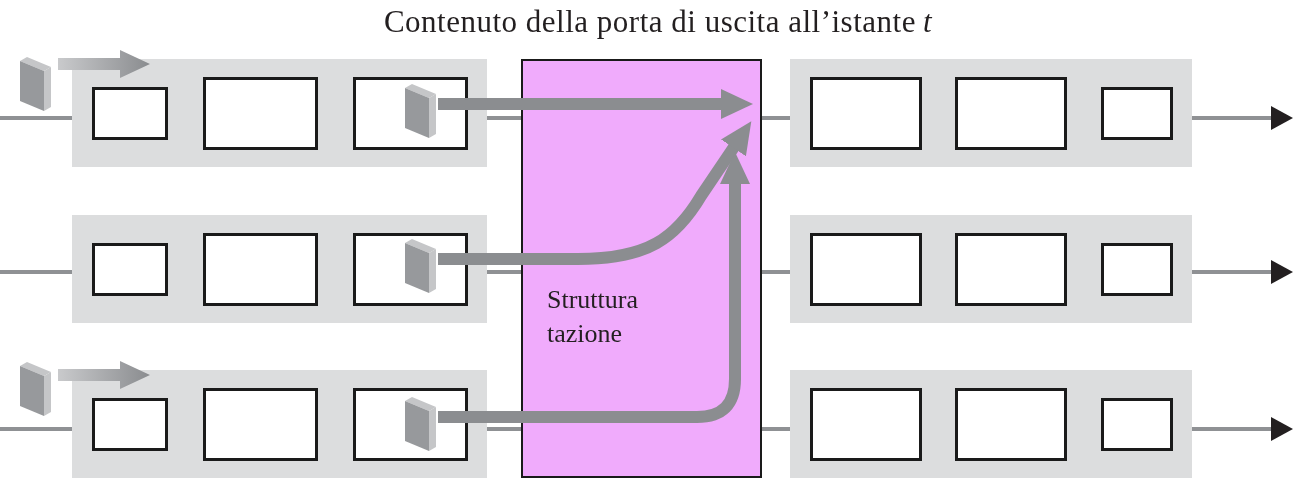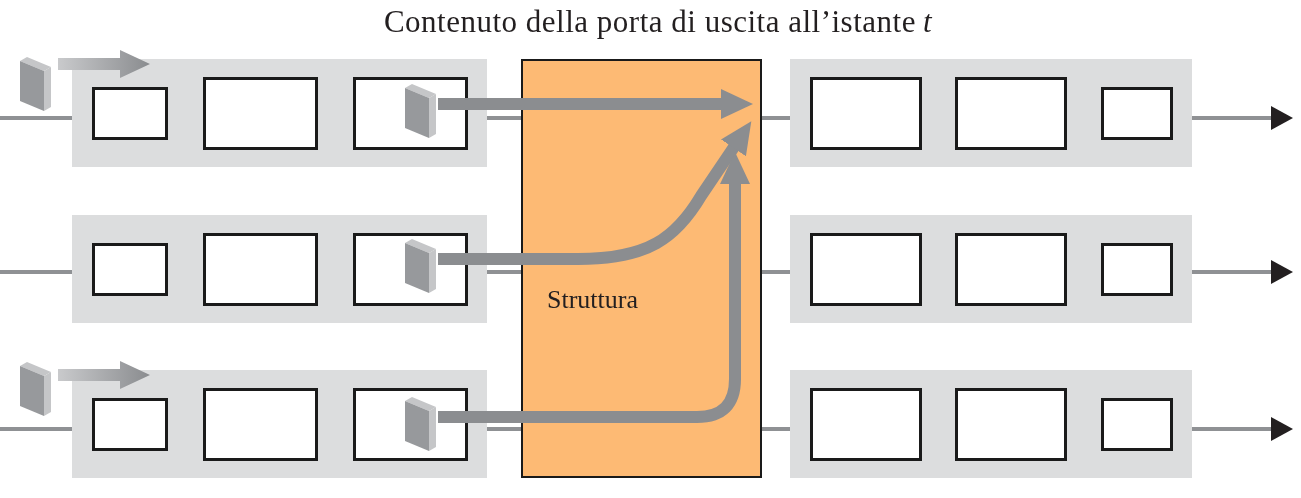--- a/index.html
+++ b/index.html
@@ -18,21 +18,21 @@
   .q-out{left:790px;width:402px;height:108px;}
   .row1{top:59px;} .row2{top:215px;} .row3{top:370px;}
   .slot{position:absolute;background:#ffffff;border:3px solid var(--box_border,#1a1a1a);}
   .in-s1{left:20px;top:28px;width:70px;height:47px;}
   .in-s2{left:131px;top:18px;width:109px;height:67px;}
   .in-s3{left:281px;top:18px;width:109px;height:67px;}
   .out-s1{left:20px;top:18px;width:106px;height:67px;}
   .out-s2{left:165px;top:18px;width:106px;height:67px;}
   .out-s3{left:311px;top:28px;width:66px;height:47px;}
   .fabric{position:absolute;left:521px;top:59px;width:237px;height:415px;
-          background:#fdba74;border:2px solid var(--box_border,#1a1a1a);}
+          background:#f0abfc;border:2px solid var(--box_border,#1a1a1a);}
   .fabric-label{position:absolute;left:24px;top:222px;font-size:26px;line-height:34px;}
   .fabric-label span{display:block;}
   svg.overlay{position:absolute;left:0;top:0;z-index:2;pointer-events:none;}
   .wire{stroke:var(--wire_gray,#8f9194);stroke-width:4;fill:none;}
   .thick{stroke:var(--arrow_gray,#8b8d90);stroke-width:12;fill:none;}
   .ah-gray-fill{fill:var(--arrow_gray,#8b8d90);}
   .ah-black-fill{fill:var(--exit_arrowhead,#231f20);}
   .pk-front{fill:var(--packet_front,#97999c);}
   .pk-side{fill:var(--packet_side,#c5c6c8);}
   .pk-top{fill:var(--packet_side,#c5c6c8);}
@@ -56,20 +56,21 @@
   </div>
   <div class="queue q-in row3">
     <div class="slot in-s1"></div>
     <div class="slot in-s2"></div>
     <div class="slot in-s3"></div>
   </div>
 
   <div class="fabric">
     <div class="fabric-label">
       <span>Struttura</span>
+      <span>tazione</span>
     </div>
   </div>
 
   <div class="queue q-out row1">
     <div class="slot out-s1"></div>
     <div class="slot out-s2"></div>
     <div class="slot out-s3"></div>
   </div>
   <div class="queue q-out row2">
     <div class="slot out-s1"></div>

